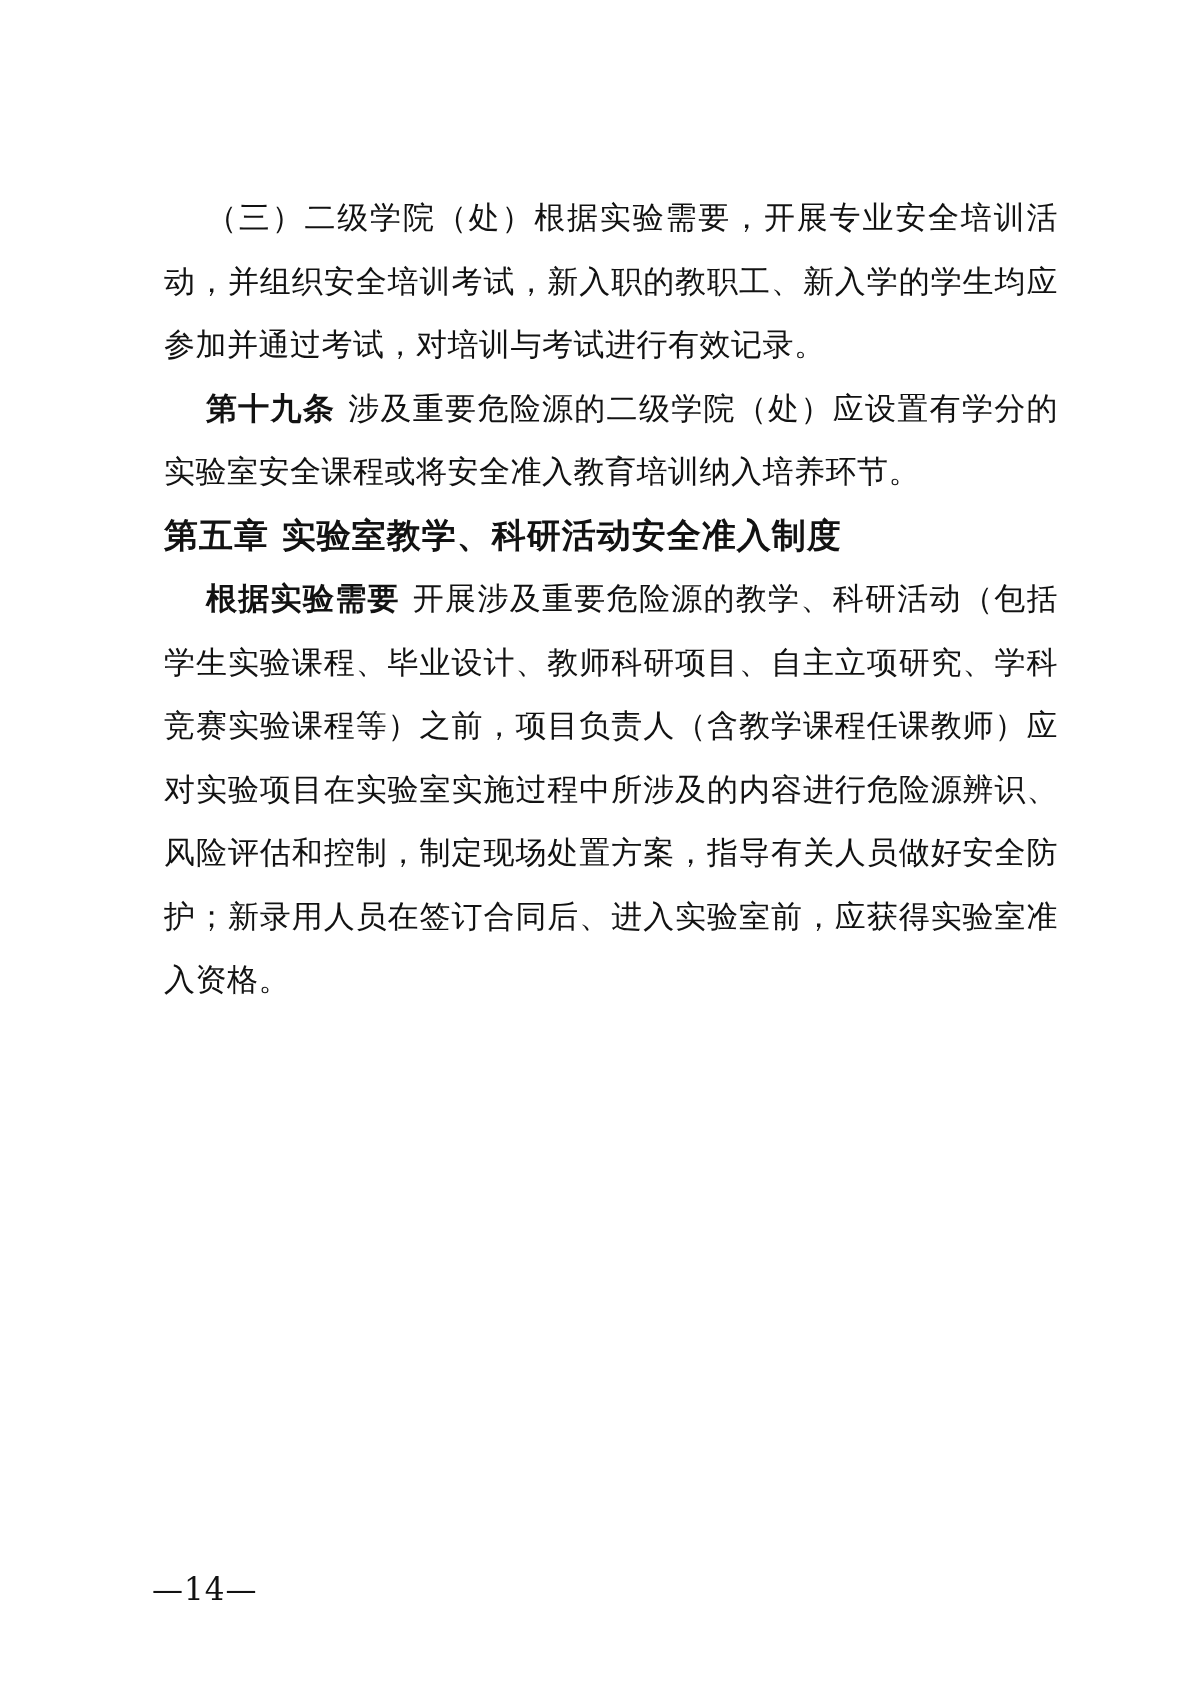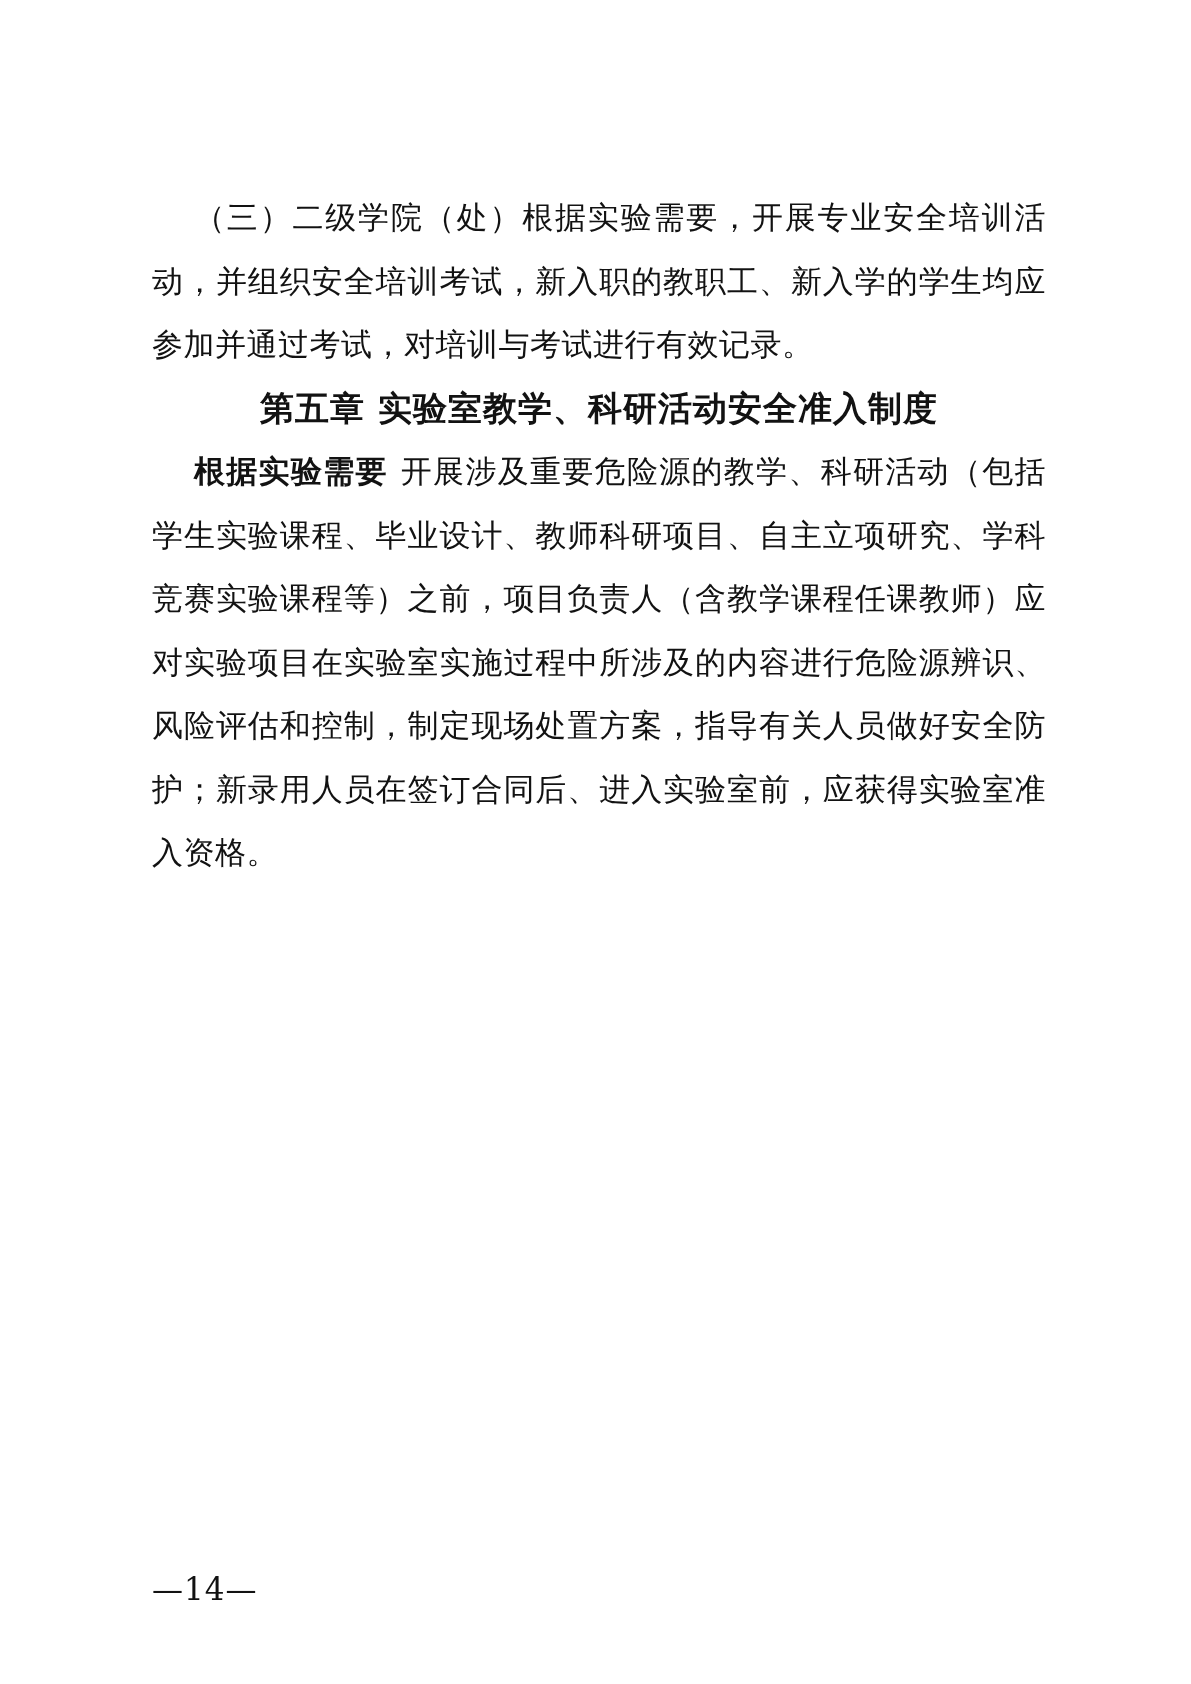--- a/index.html
+++ b/index.html
@@ -11,21 +11,21 @@
     position: relative;
     width: 1191px;
     height: 1684px;
     background: #ffffff;
     overflow: hidden;
     font-family: "DejaVu Serif", "Liberation Serif", serif;
     color: #121212;
   }
   .text-block {
     position: absolute;
-    left: 152px;
+    left: 164px;
     top: 186px;
     width: 894px;
     font-size: 31px;
     line-height: 63.5px;
     text-align: justify;
     text-justify: inter-character;
     letter-spacing: 0.5px;
   }
   .para {
     margin: 0;
@@ -37,21 +37,20 @@
     margin-right: 13px;
   }
   .chapter {
     margin: 0;
     padding: 0;
     text-indent: 0;
     font-family: "DejaVu Sans", "Liberation Sans", sans-serif;
     font-weight: bold;
     font-size: 34px;
     line-height: 63.5px;
-    text-align: center;
     letter-spacing: 1px;
   }
   .footer {
     position: absolute;
     left: 152px;
     top: 1532px;
     font-size: 31px;
     line-height: 42px;
     letter-spacing: 1px;
     margin-top: 36px;
@@ -59,20 +58,21 @@
 </style>
 </head>
 <body>
 
 <div class="page">
   <div class="text-block">
 
     <p class="para"><span>（三）二级学院（处）根据实验需要，开展专业安全培训活动，并组织安全培训考试，新入职的教职工、新入学的学生均应参加并通过考试，对培训与考试进行有效记录。</span></p>
 
 
+    <p class="para"><span class="lead">第十九条</span><span>涉及重要危险源的二级学院（处）应设置有学分的实验室安全课程或将安全准入教育培训纳入培养环节。</span></p>
 
 
     <h2 class="chapter">第五章 实验室教学、科研活动安全准入制度</h2>
 
     <p class="para"><span class="lead">根据实验需要</span><span>开展涉及重要危险源的教学、科研活动（包括学生实验课程、毕业设计、教师科研项目、自主立项研究、学科竞赛实验课程等）之前，项目负责人（含教学课程任课教师）应对实验项目在实验室实施过程中所涉及的内容进行危险源辨识、风险评估和控制，制定现场处置方案，指导有关人员做好安全防护；新录用人员在签订合同后、进入实验室前，应获得实验室准入资格。</span></p>
 
 
   </div>
 
   <div class="footer">—14—</div>

